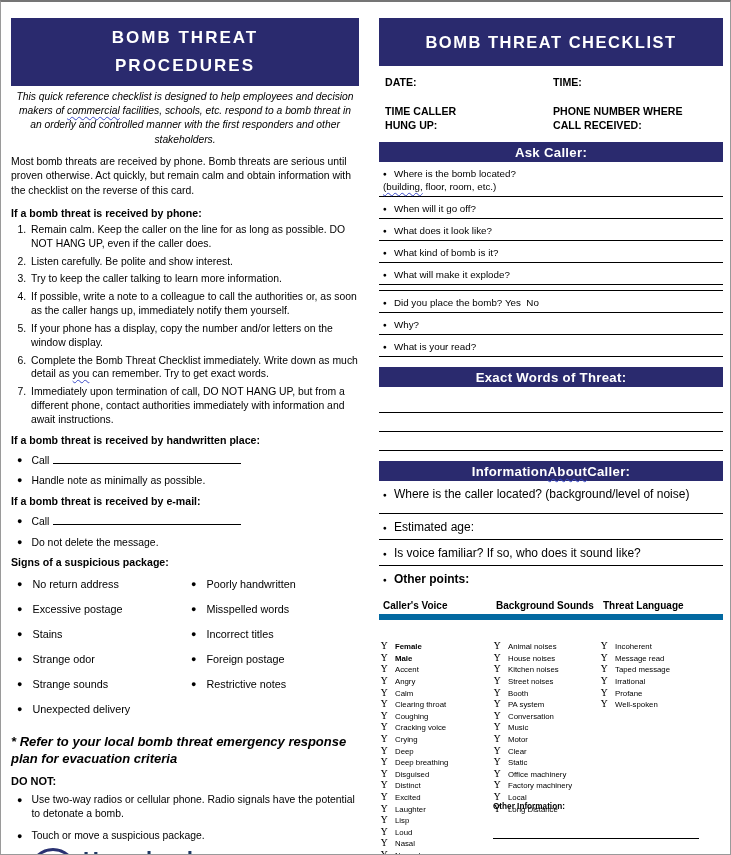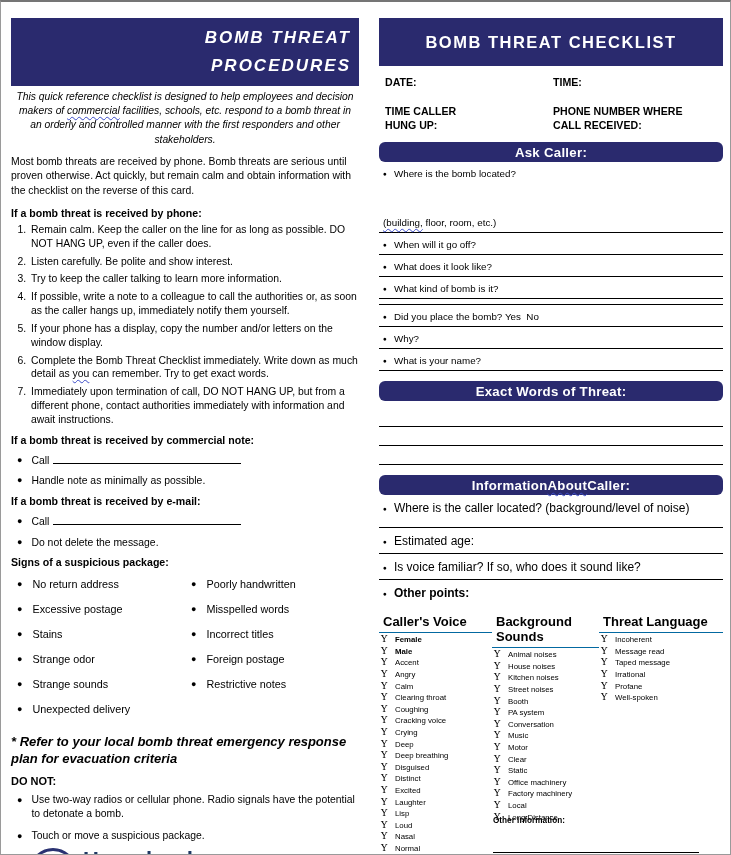--- a/index.html
+++ b/index.html
@@ -10,21 +10,21 @@
     font-family:"Liberation Sans", sans-serif; color:#000;
   }
   .navy { background:#2A2A6E; color:#fff; }
   .squiggle {
     text-decoration:underline; text-decoration-style:wavy;
     text-decoration-color:#3B4BC8; text-decoration-thickness:1px;
     text-underline-offset:2px;
   }
   
   .col-left { position:absolute; left:10px; top:16px; width:348px; }
-  .lhead { text-align:right; padding:6px 8px 7px;font-style:italic; }
+  .lhead { text-align:center; padding:6px 8px 7px; }
   .lhead div { font-size:17px; font-weight:bold; letter-spacing:2px; line-height:1.62; }
   .intro { font-style:italic; font-size:10.3px; line-height:1.38; text-align:center; margin:4px 4px 8px; }
   .para  { font-size:10.4px; line-height:1.38; margin:0 0 9px; }
   .h-bold { font-size:10.6px; font-weight:bold; margin:7px 0 4px; }
   ol.phone-list { font-size:10.4px; line-height:1.33; margin:2px 0 2px 0; padding-left:18px; }
   ol.phone-list li { margin-bottom:4px; padding-left:2px; }
   .b-row { display:flex; align-items:baseline; font-size:10.4px; margin:7px 0 7px 6px; line-height:1.3; }
   .b-row .blt { font-size:9px; margin-right:9px; position:relative; top:-1px; }
   .call-line { display:inline-block; width:188px; border-bottom:1px solid #000; height:11px; margin-left:4px; }
   .pkg-wrap { display:flex; margin:10px 0 2px; }
@@ -38,38 +38,38 @@
   .seal { position:absolute; left:28px; top:846px; width:48px; height:48px; border-radius:50%;
           border:3px solid #2A3272; background:#fff; }
   .wordmark { position:absolute; left:82px; top:845px; font-size:22px; font-weight:bold; color:#1F3864; letter-spacing:0.5px; }
   
   .col-right { position:absolute; left:378px; top:16px; width:344px; }
   .rhead { height:48px; display:flex; align-items:center; justify-content:center; }
   .rhead div { font-size:16.5px; font-weight:bold; letter-spacing:1.5px; }
   .fields { display:grid; grid-template-columns:168px 1fr; margin:10px 0 2px 6px; row-gap:15px; }
   .fld { font-size:10.6px; font-weight:bold; line-height:1.3; }
   .bar { height:20px; display:flex; align-items:center; justify-content:center;
-         font-size:13.2px; font-weight:bold; letter-spacing:0.3px; margin-top:10px;border-radius:6px; }
+         font-size:13.2px; font-weight:bold; letter-spacing:0.3px; margin-top:10px; }
   .q-row { border-bottom:1px solid #000; padding:6px 0 4px 4px; font-size:9.8px; }
   .q-txt::before { content:"●"; font-size:6.5px; margin-right:7px; position:relative; top:-1.5px; }
-  .q-sub { padding:2px 0 0 0;margin-top:36px; }
+  .q-sub { padding:2px 0 0 0; }
   .spacer-rule { height:6px; border-bottom:1.5px solid #000; }
   .yesno { white-space:pre; }
   .write-line { border-bottom:1px solid #000; height:19px; }
   .ew-lines { margin-top:7px; }
   .i-row { border-bottom:1px solid #000; padding:6px 0 5px 4px; font-size:12px; }
   .i-row.tall { padding-bottom:12px; }
   .i-row.noline { border-bottom:none;font-weight:bold; }
   
   .cols { position:relative; display:flex; margin-top:9px; min-height:262px; }
   .ckcol { }
   .ckcol.voice { width:113px; }
   .ckcol.bg    { width:107px; }
   .ckcol.threat{ width:124px; }
-  .ck-head { font-size:13px; font-weight:bold; border-bottom:1px solid #0369a1; padding:0 0 3px 4px; margin-bottom:0; }
+  .ck-head { font-size:10px; font-weight:bold; border-bottom:6px solid #0369a1; padding:0 0 3px 4px; margin-bottom:20px; }
   .check-row { display:flex; align-items:baseline; height:11.6px; }
   .ckbx { font-family:"DejaVu Serif", serif; font-size:9.5px; width:13px; text-align:left; padding-left:2px; }
   .ck-label { font-size:7.8px; padding-left:3px; }
   .check-row.bold .ck-label { font-weight:bold; }
   .other-info { position:absolute; left:114px; top:202px; right:24px; }
   .oi-label { font-size:8.2px; font-weight:bold; }
   .oi-line { border-bottom:1.5px solid #000; height:25px; }
   .oi-line.first { margin-top:3px; }
 </style>
 </head>
@@ -92,21 +92,21 @@
     <ol class="phone-list">
       <li>Remain calm. Keep the caller on the line for as long as possible. DO NOT HANG UP, even if the caller does.</li>
       <li>Listen carefully. Be polite and show interest.</li>
       <li>Try to keep the caller talking to learn more information.</li>
       <li>If possible, write a note to a colleague to call the authorities or, as soon as the caller hangs up, immediately notify them yourself.</li>
       <li>If your phone has a display, copy the number and/or letters on the window display.</li>
       <li><span>Complete the Bomb Threat Checklist immediately. Write down as much detail as </span><span class="squiggle">you</span><span> can remember. Try to get exact words.</span></li>
       <li>Immediately upon termination of call, DO NOT HANG UP, but from a different phone, contact authorities immediately with information and await instructions.</li>
     </ol>
 
-    <div class="h-bold">If a bomb threat is received by commercial note:</div>
+    <div class="h-bold">If a bomb threat is received by handwritten place:</div>
     <div class="b-row">
       <span class="blt">●</span>
       <span>Call</span>
       <span class="call-line"></span>
     </div>
     <div class="b-row">
       <span class="blt">●</span>
       <span>Handle note as minimally as possible.</span>
     </div>
 
@@ -222,29 +222,32 @@
     </div>
     <div class="q-row">
         <div class="q-txt">When will it go off?</div>
       </div>
     <div class="q-row">
         <div class="q-txt">What does it look like?</div>
       </div>
     <div class="q-row">
         <div class="q-txt">What kind of bomb is it?</div>
       </div>
+    <div class="q-row">
+        <div class="q-txt">What will make it explode?</div>
+      </div>
     <div class="spacer-rule"></div>
     <div class="q-row">
         <div class="q-txt"><span>Did you place the bomb?</span> <span class="yesno">Yes  No</span></div>
       </div>
     <div class="q-row">
         <div class="q-txt">Why?</div>
       </div>
     <div class="q-row">
-        <div class="q-txt">What is your name?</div>
+        <div class="q-txt">What is your read?</div>
       </div>
 
     <div class="bar navy">Exact Words of Threat:</div>
     <div class="ew-lines">
       <div class="write-line"></div>
       <div class="write-line"></div>
       <div class="write-line"></div>
     </div>
 
     <div class="bar navy">

